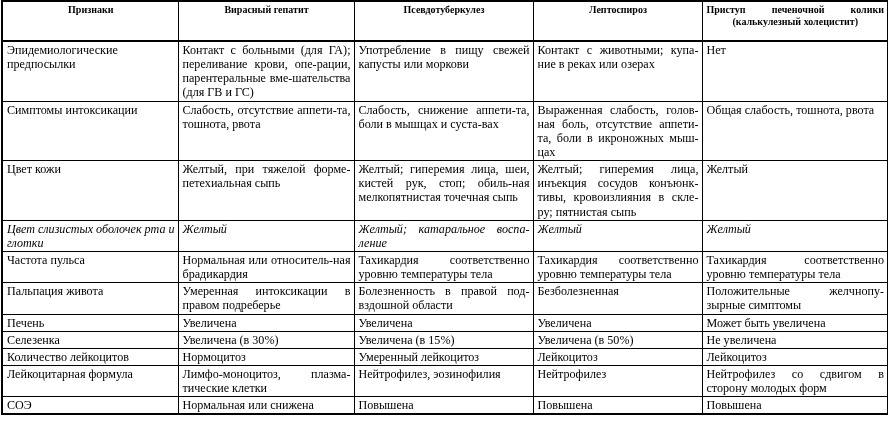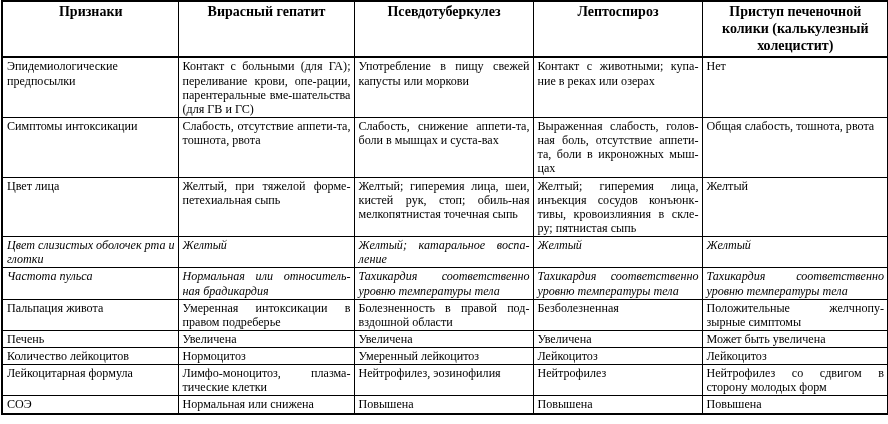--- a/index.html
+++ b/index.html
@@ -46,43 +46,42 @@
     font-size: 12.1px;
     line-height: 1.17;
     text-align: justify;
     text-align-last: left;
     -moz-text-align-last: left;
     hyphens: manual;
     word-spacing: 0;
   }
 
   table.diag-table thead th {
-    text-align: center;
     text-align-last: center;
     -moz-text-align-last: center;
     font-weight: bold;
-    font-size: 14px;
+    font-size: 10px;
     line-height: 1.2;
     padding-top: 2px;
     padding-bottom: 2px;
     border-bottom: 2.5px solid #000;
     vertical-align: top;
   }
 
   thead tr { height: 40px; }
 
   .hdr-inner { display: block; }
 
   
   tr.r-epi    { height: 53px; margin-top: 24px; }
   tr.r-temp   { height: 16px; }
   tr.r-intox  { height: 55px; }
   tr.r-skin   { height: 57px; }
   tr.r-mucous { height: 30px; font-style: italic; }
-  tr.r-pulse  { height: 30px; font-style: italic; }
+  tr.r-pulse  { height: 30px; }
   tr.r-palp   { height: 30px; }
   tr.r-liver  { height: 15px; padding-left: 44px; }
   tr.r-spleen { height: 15px; }
   tr.r-leuko  { height: 15px; }
   tr.r-formula{ height: 30px; }
   tr.r-soe    { height: 16px; }
 
   .deg {
     font-size: 8.5px;
     vertical-align: super;
@@ -135,21 +134,21 @@
         <td class="short">Нет</td>
       </tr>
       <tr class="r-intox">
         <td class="short">Симптомы интоксикации</td>
         <td>Слабость, отсутствие аппети-та, тошнота, рвота</td>
         <td>Слабость, снижение аппети-та, боли в мышцах и суста-вах</td>
         <td>Выраженная слабость, голов-ная боль, отсутствие аппети-та, боли в икроножных мыш-цах</td>
         <td>Общая слабость, тошнота, рвота</td>
       </tr>
       <tr class="r-skin">
-        <td class="short">Цвет лица</td>
+        <td class="short">Цвет кожи</td>
         <td>Желтый, при тяжелой форме-петехиальная сыпь</td>
         <td>Желтый; гиперемия лица, шеи, кистей рук, стоп; обиль-ная мелкопятнистая точечная сыпь</td>
         <td>Желтый; гиперемия лица, инъекция сосудов конъюнк-тивы, кровоизлияния в скле-ру; пятнистая сыпь</td>
         <td class="short">Желтый</td>
       </tr>
       <tr class="r-mucous">
         <td>Цвет слизистых оболочек рта и глотки</td>
         <td class="short">Желтый</td>
         <td>Желтый; катаральное воспа-ление</td>
         <td class="short">Желтый</td>
@@ -169,20 +168,27 @@
         <td class="short">Безболезненная</td>
         <td>Положительные желчнопу-зырные симптомы</td>
       </tr>
       <tr class="r-liver">
         <td class="short">Печень</td>
         <td class="short">Увеличена</td>
         <td class="short">Увеличена</td>
         <td class="short">Увеличена</td>
         <td class="short">Может быть увеличена</td>
       </tr>
+      <tr class="r-spleen">
+        <td class="short">Селезенка</td>
+        <td class="short">Увеличена (в 30%)</td>
+        <td class="short">Увеличена (в 15%)</td>
+        <td class="short">Увеличена (в 50%)</td>
+        <td class="short">Не увеличена</td>
+      </tr>
       <tr class="r-leuko">
         <td class="short">Количество лейкоцитов</td>
         <td class="short">Нормоцитоз</td>
         <td class="short">Умеренный лейкоцитоз</td>
         <td class="short">Лейкоцитоз</td>
         <td class="short">Лейкоцитоз</td>
       </tr>
       <tr class="r-formula">
         <td class="short">Лейкоцитарная формула</td>
         <td>Лимфо-моноцитоз, плазма-тические клетки</td>

